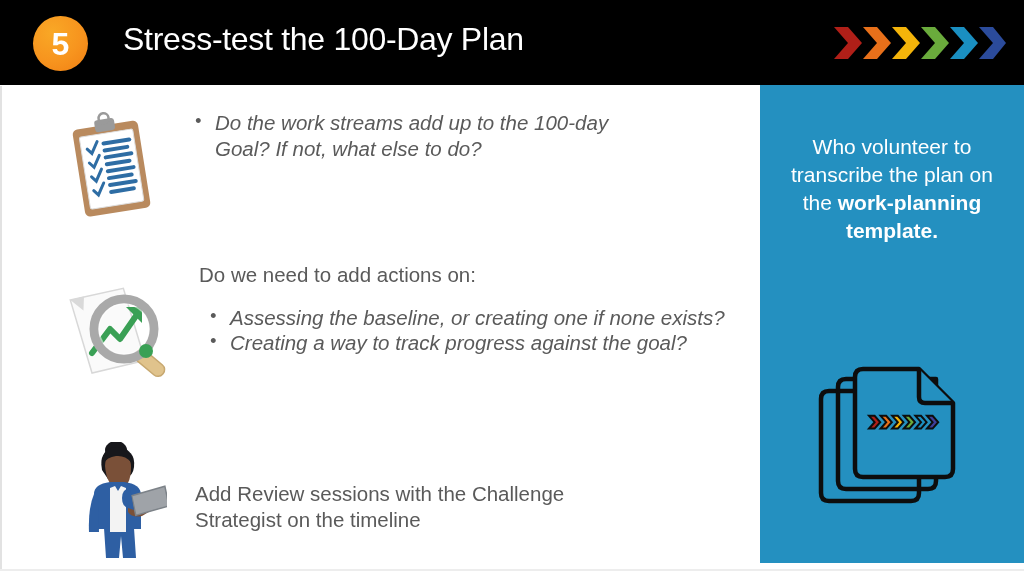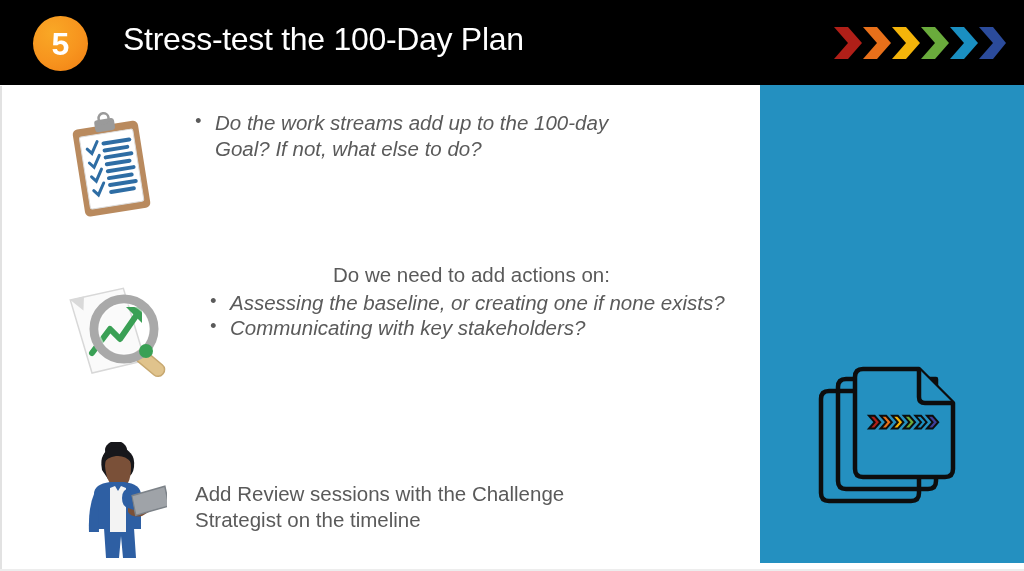--- a/index.html
+++ b/index.html
@@ -77,21 +77,21 @@
     position:absolute; left:3px; top:-1px;
     font-size:18px; color:#5a5a5a; line-height:25.5px;
   }
 
   
   #row1 { left:192px; top:110px; width:470px; }
   #row1-icon { left:60px; top:108px; width:110px; height:114px; }
 
   
   #row2 { left:199px; top:262px; width:545px; }
-  #row2 .lead { margin-bottom:2px;text-align:center; }
+  #row2 .lead { margin-bottom:17px; }
   #row2 ul.bullets { margin-left:8px; }
   #row2-icon { left:58px; top:277px; width:122px; height:112px; }
 
   
   #row3 { left:195px; top:481px; width:450px; }
   #row3-icon { left:72px; top:442px; width:95px; height:118px; }
 </style>
 </head>
 <body>
 
@@ -113,20 +113,23 @@
           <path d="M58 1 L72 1 L86 17 L72 33 L58 33 L72 17 Z" fill="#f4b40a"></path>
           <path d="M87 1 L101 1 L115 17 L101 33 L87 33 L101 17 Z" fill="#6aab3c"></path>
           <path d="M116 1 L130 1 L144 17 L130 33 L116 33 L130 17 Z" fill="#1a8fc1"></path>
           <path d="M145 1 L159 1 L172 17 L159 33 L145 33 L159 17 Z" fill="#2b4b9b"></path>
         </g>
       </svg>
     </div>
   </div>
 
   <div class="side-panel">
+    <div class="side-panel-text">
+      <span>Who volunteer to transcribe the plan on the </span><b>work-planning template.</b>
+    </div>
 
     <div class="side-panel-icon">
       <svg viewBox="0 0 170 170" width="170" height="170" xmlns="http://www.w3.org/2000/svg">
         <g fill="none" stroke="#0d0d0d" stroke-width="4.5" stroke-linejoin="round">
           <path d="M14 42 Q14 34 22 34 L80 34 L112 34 L112 136 Q112 144 104 144 L22 144 Q14 144 14 136 Z"></path>
           <path d="M31 30 Q31 22 39 22 L97 22 L129 22 L129 124 Q129 132 121 132 L39 132 Q31 132 31 124 Z"></path>
         </g>
         <g fill="#2490c0" stroke="#0d0d0d" stroke-width="4.5" stroke-linejoin="round">
           <path d="M48 20 Q48 12 56 12 L112 12 L146 46 L146 112 Q146 120 138 120 L56 120 Q48 120 48 112 Z"></path>
           <path d="M112 12 L112 40 Q112 46 118 46 L146 46"></path>
@@ -188,21 +191,21 @@
       <circle cx="66" cy="52" r="30" fill="none" stroke="#a9a9a9" stroke-width="9"></circle>
       <circle cx="66" cy="52" r="25" fill="none" stroke="#ffffff" stroke-width="1.5" opacity="0.55"></circle>
       <circle cx="88" cy="74" r="7" fill="#3aa055"></circle>
     </svg>
   </div>
 
   <div class="row txt" id="row2">
     <div class="lead">Do we need to add actions on:</div>
     <ul class="bullets">
       <li>Assessing the baseline, or creating one if none exists?</li>
-      <li>Communicating with key stakeholders?</li>
+      <li>Creating a way to track progress against the goal?</li>
     </ul>
   </div>
 
   <div class="row-icon" id="row3-icon">
     <svg viewBox="0 0 95 118" width="95" height="118" xmlns="http://www.w3.org/2000/svg">
       <path d="M30 28 q-4 -20 14 -21 q20 -1 18 18 q-1 9 -8 11 l-18 1 Z" fill="#17171b"></path>
       <ellipse cx="44" cy="8" rx="11" ry="9" fill="#17171b"></ellipse>
       <path d="M33 24 q2 22 14 22 q12 0 12 -21 q0 -13 -13 -13 q-13 0 -13 12 Z" fill="#7a5038"></path>
       <path d="M31 22 q-2 -16 13 -17 q16 -1 15 15 q-6 -7 -15 -6 q-9 1 -13 8 Z" fill="#17171b"></path>
       <path d="M38 44 l14 0 l2 14 l-18 0 Z" fill="#f0f0f0"></path>

